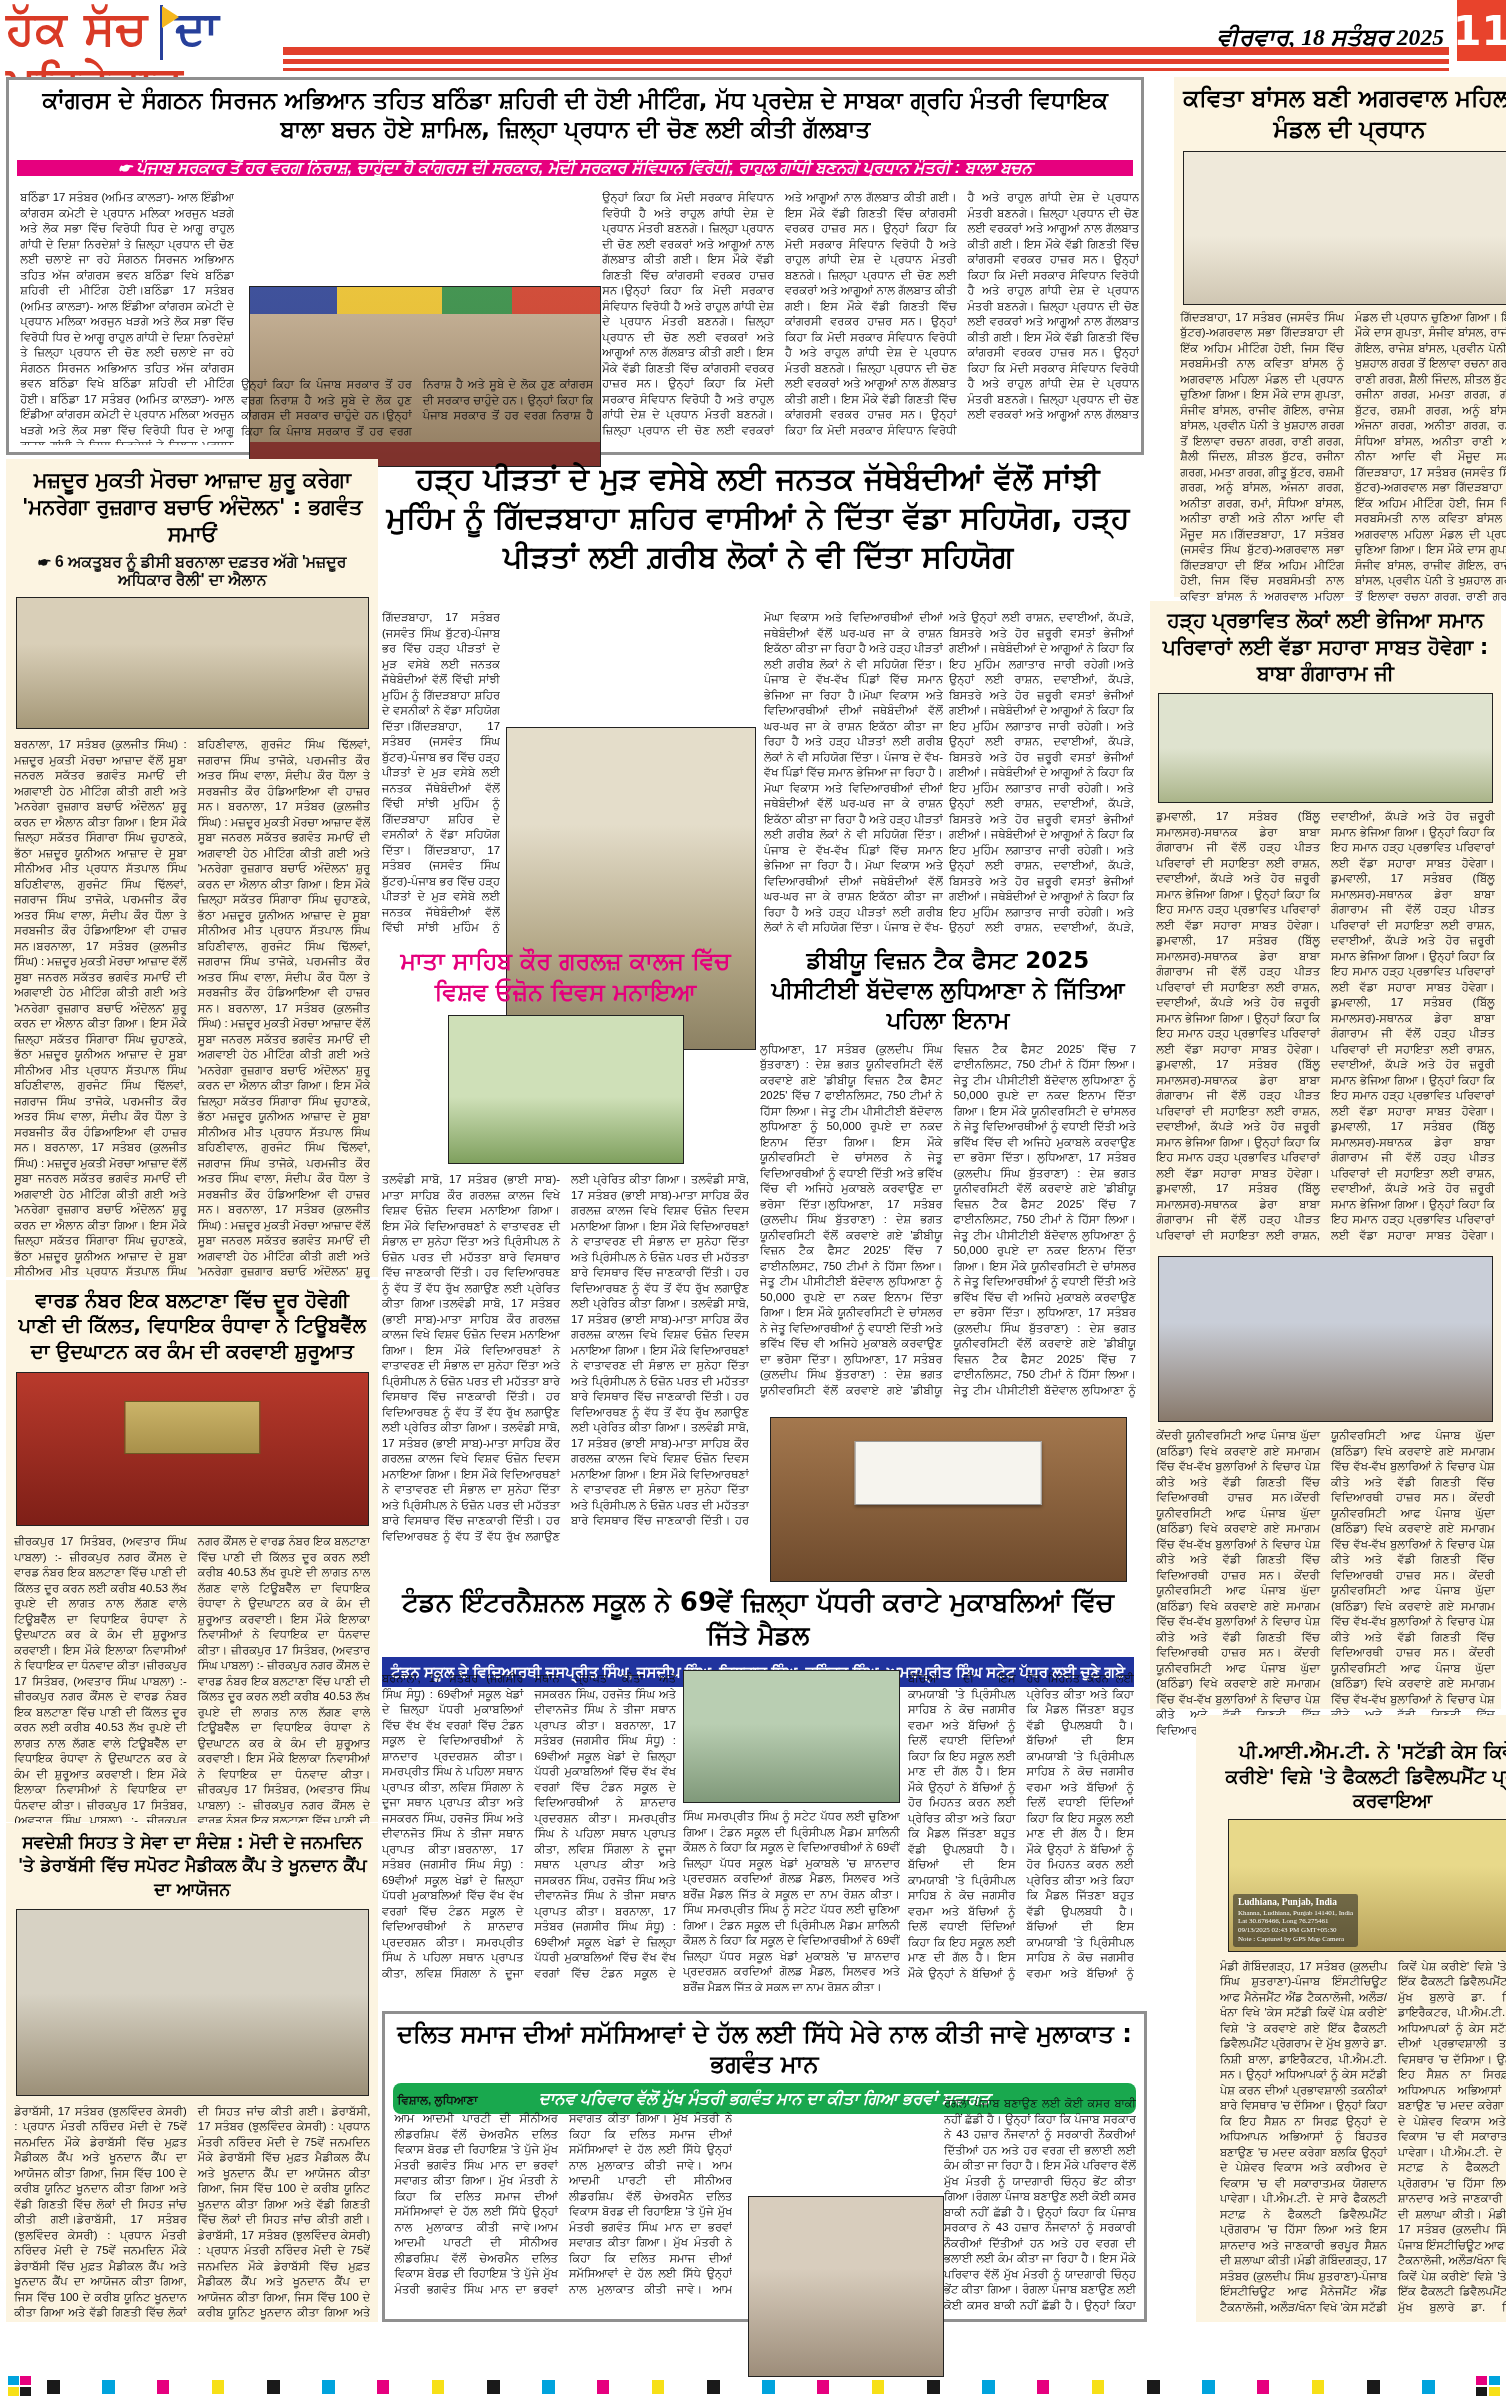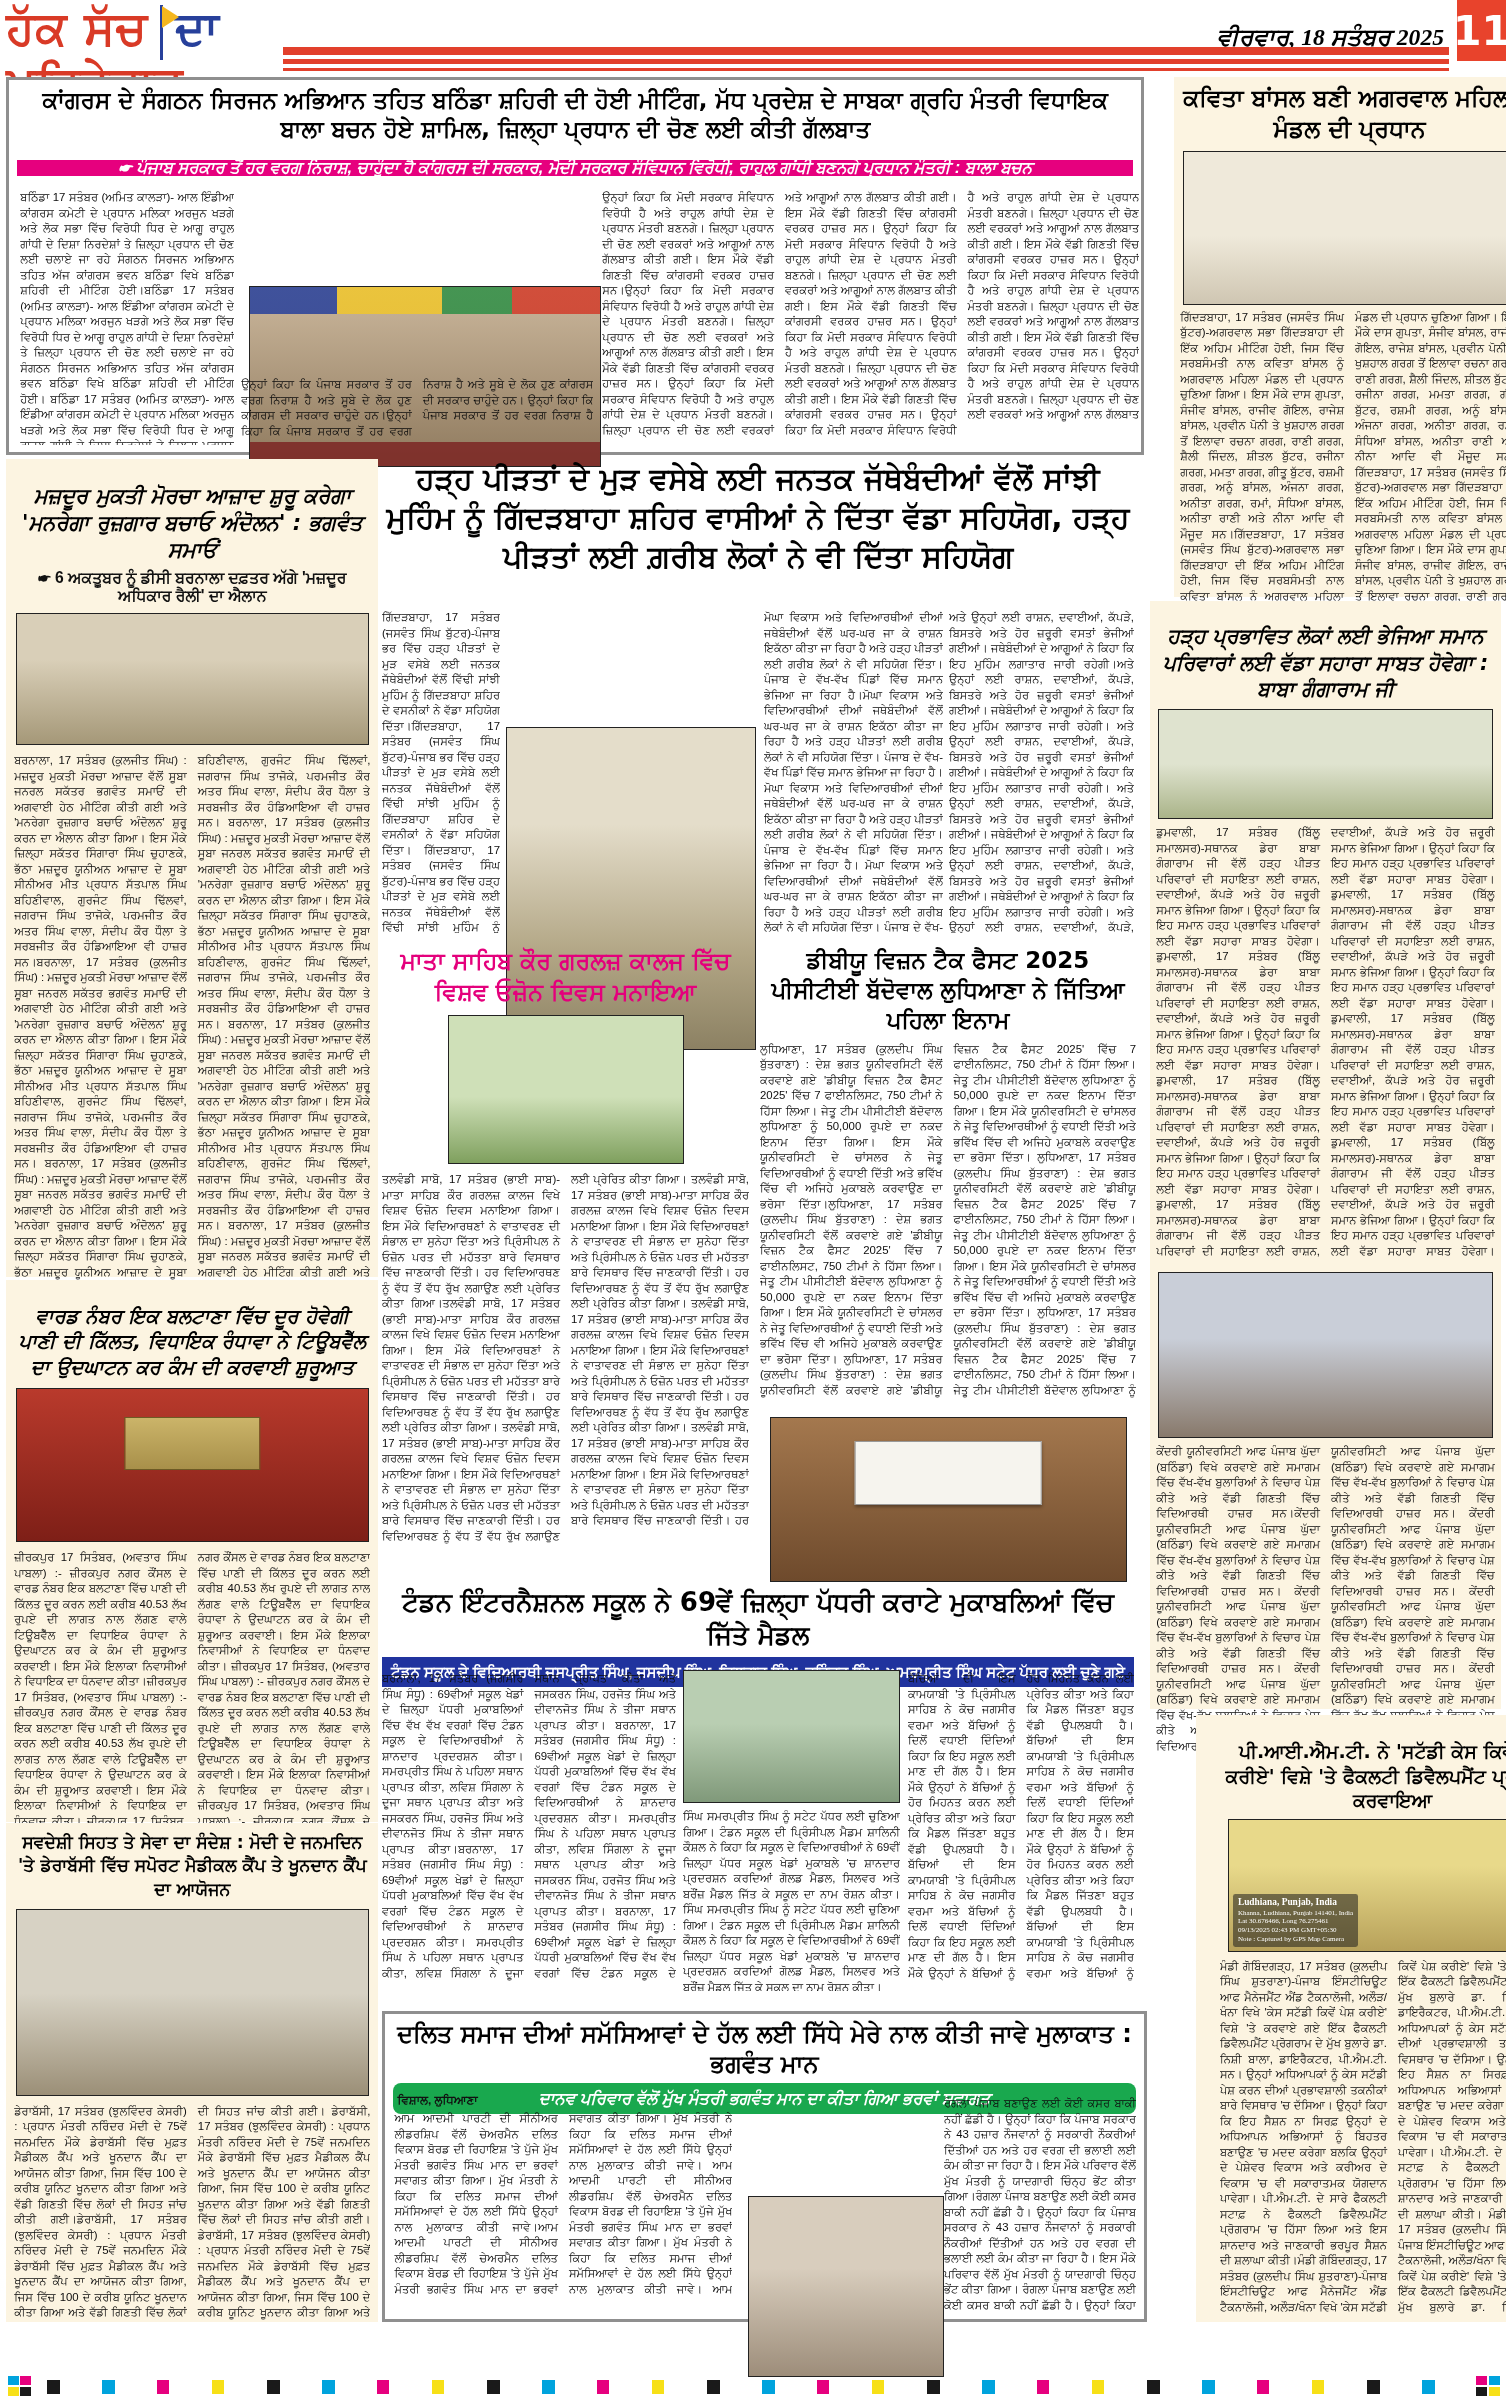--- a/index.html
+++ b/index.html
@@ -16,21 +16,21 @@
       border-top:11px solid transparent;border-bottom:11px solid transparent;border-left:17.3px solid #f5b71e;}
   .date-line{font-family:"Liberation Serif",serif;font-weight:bold;font-style:italic;font-size:23.6px;color:#000;}
   .pageno{background:#e8432c;color:#fff;font-weight:bold;font-size:41px;display:flex;
           align-items:center;justify-content:center;font-family:"DejaVu Sans",sans-serif;}
   .stripes div{background:#e2402c;margin-bottom:3.9px;}
   
   .art{box-sizing:border-box;}
   .bordered{border:3.1px solid #8f8f8f;background:#fff;}
   .cream{background:#fcf4e1;}
   .hl{font-weight:bold;text-align:center;color:#000;font-family:"DejaVu Sans",sans-serif;}
-  .hl.italic{font-style:italic;margin-top:16px;}
+  .hl.italic{}
   .strip{color:#fff;font-weight:bold;text-align:center;display:flex;align-items:center;justify-content:center;}
   .strip.magenta{background:#e6007e;font-style:italic;}
   .strip.blue{background:#20339e;}
   .strip.green{background:#19a84e;font-style:italic;border-radius:8px;}
   .pink{color:#e4007c;}
   .body-txt{font-size:11.4px;line-height:1.36;text-align:justify;overflow:hidden;color:#0d0d0d;}
   .cols2{column-count:2;column-gap:11px;}
   .cols3{column-count:3;column-gap:11px;}
   .photo{background:linear-gradient(#d8d2c2,#b9ae97);border:1.2px solid #222;position:relative;box-sizing:border-box;font-family:Liberation Serif, serif;}
   .byline{font-weight:bold;font-size:11.8px;}

